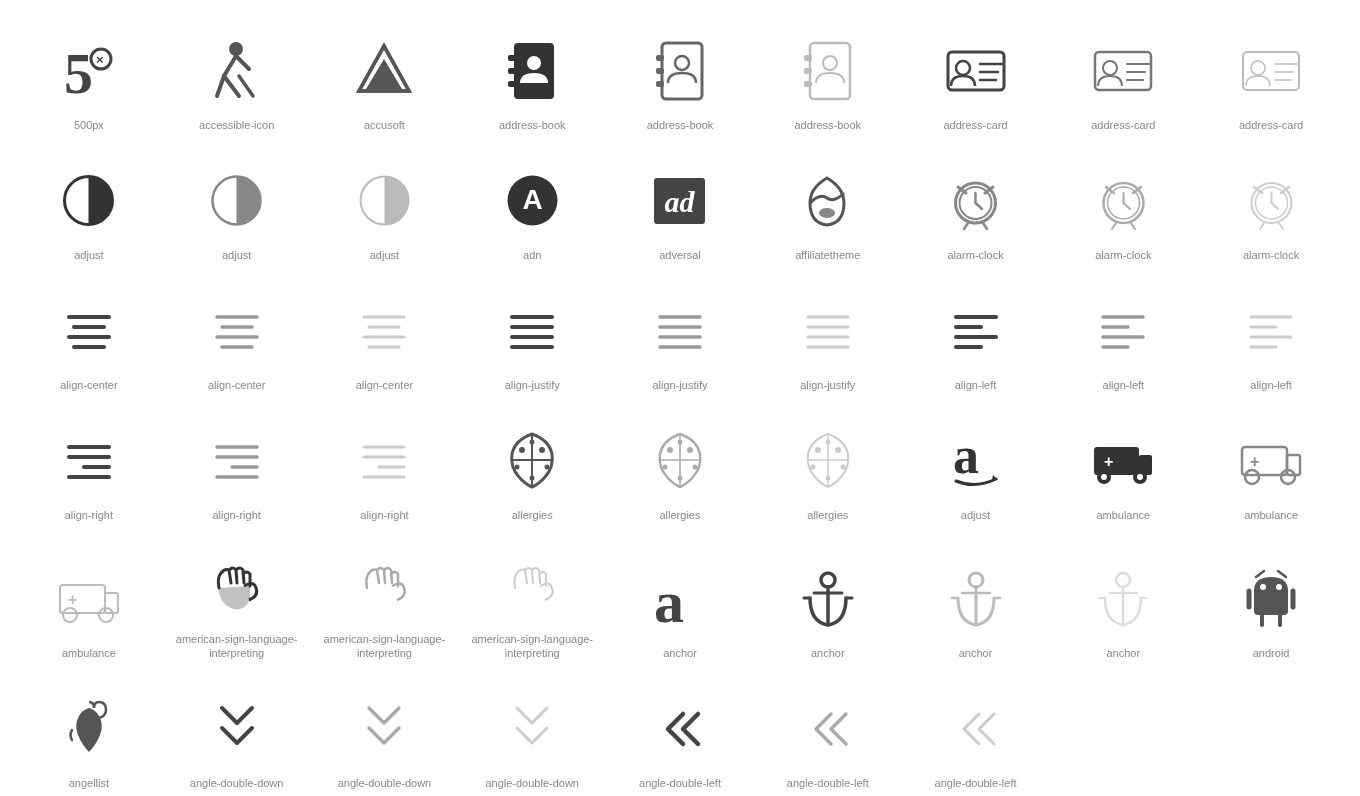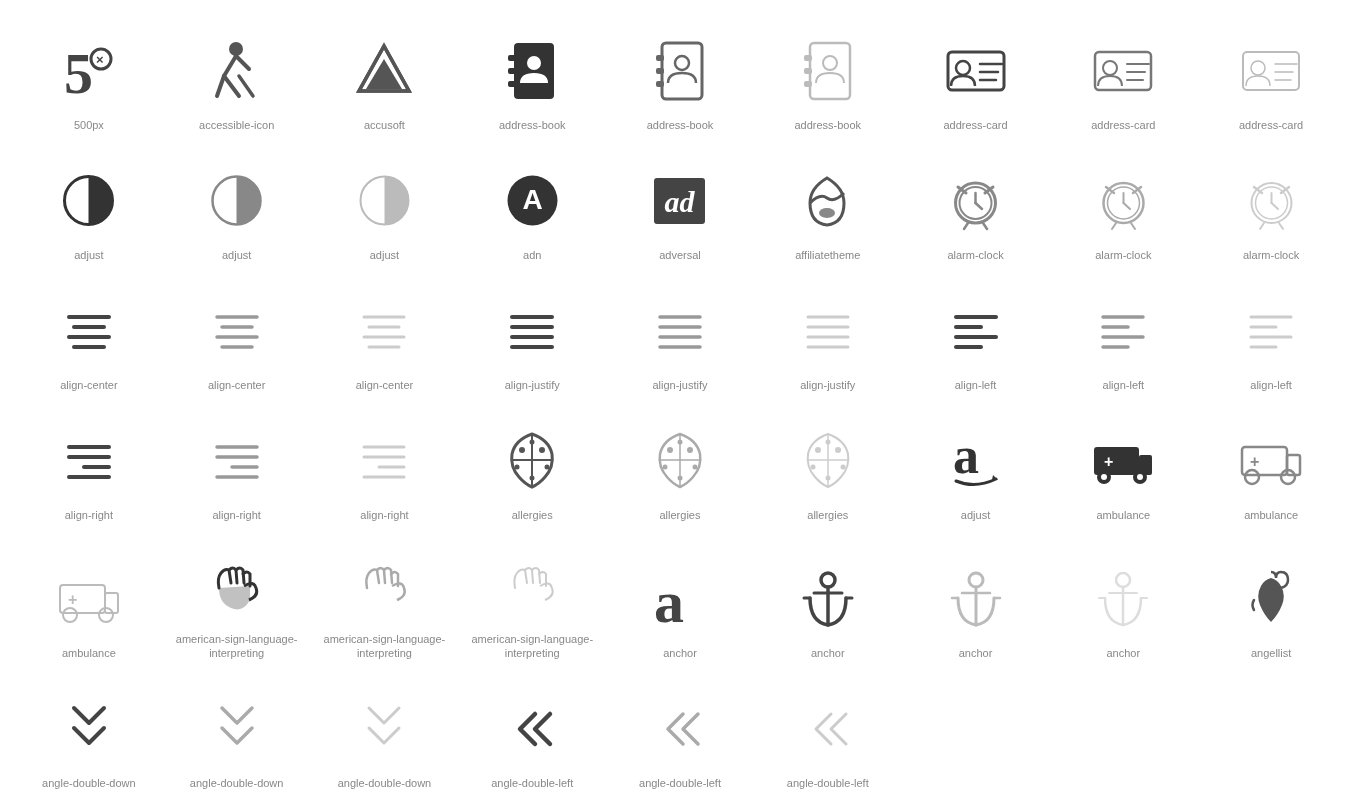--- a/index.html
+++ b/index.html
@@ -608,20 +608,36 @@
         <line x1="26" y1="17" x2="26" y2="55" stroke="#ddd" stroke-width="2.5" stroke-linecap="round"></line>
         <path d="M8,28 Q8,52 26,55 Q44,52 44,28" fill="none" stroke="#ddd" stroke-width="2.5" stroke-linecap="round"></path>
         <line x1="8" y1="28" x2="2" y2="28" stroke="#ddd" stroke-width="2" stroke-linecap="round"></line>
         <line x1="44" y1="28" x2="50" y2="28" stroke="#ddd" stroke-width="2" stroke-linecap="round"></line>
         <line x1="12" y1="23" x2="40" y2="23" stroke="#ddd" stroke-width="2" stroke-linecap="round"></line>
       </svg>
     </div>
     <div class="icon-label">anchor</div>
   </div>
 
+  <div class="icon-cell">
+    <div class="icon-visual">
+      <svg width="50" height="60" viewBox="0 0 50 60">
+        <path d="M8,22 Q8,8 25,8 Q42,8 42,22 L42,42 Q42,46 38,46 L12,46 Q8,46 8,42 Z" fill="#555"></path>
+        <circle cx="17" cy="18" r="3" fill="#fff"></circle>
+        <circle cx="33" cy="18" r="3" fill="#fff"></circle>
+        <line x1="3" y1="22" x2="3" y2="38" stroke="#555" stroke-width="5" stroke-linecap="round"></line>
+        <line x1="47" y1="22" x2="47" y2="38" stroke="#555" stroke-width="5" stroke-linecap="round"></line>
+        <line x1="16" y1="46" x2="16" y2="56" stroke="#555" stroke-width="4" stroke-linecap="round"></line>
+        <line x1="34" y1="46" x2="34" y2="56" stroke="#555" stroke-width="4" stroke-linecap="round"></line>
+        <line x1="10" y1="8" x2="18" y2="2" stroke="#555" stroke-width="2.5" stroke-linecap="round"></line>
+        <line x1="40" y1="8" x2="32" y2="2" stroke="#555" stroke-width="2.5" stroke-linecap="round"></line>
+      </svg>
+    </div>
+    <div class="icon-label">android</div>
+  </div>
 
   <div class="icon-cell">
     <div class="icon-visual">
       <svg width="50" height="58" viewBox="0 0 50 58">
         <path d="M25,2 Q30,2 30,8 Q30,2 35,2 Q42,2 42,10 Q42,16 35,18" fill="none" stroke="#555" stroke-width="2.5"></path>
         <path d="M25,8 Q18,10 15,16 Q10,25 14,35 Q18,45 25,52 Q32,45 36,35 Q40,25 35,16 Q32,10 25,8Z" fill="#555"></path>
         <path d="M8,30 Q5,35 8,40" fill="none" stroke="#555" stroke-width="2.5" stroke-linecap="round"></path>
       </svg>
     </div>
     <div class="icon-label">angellist</div>

